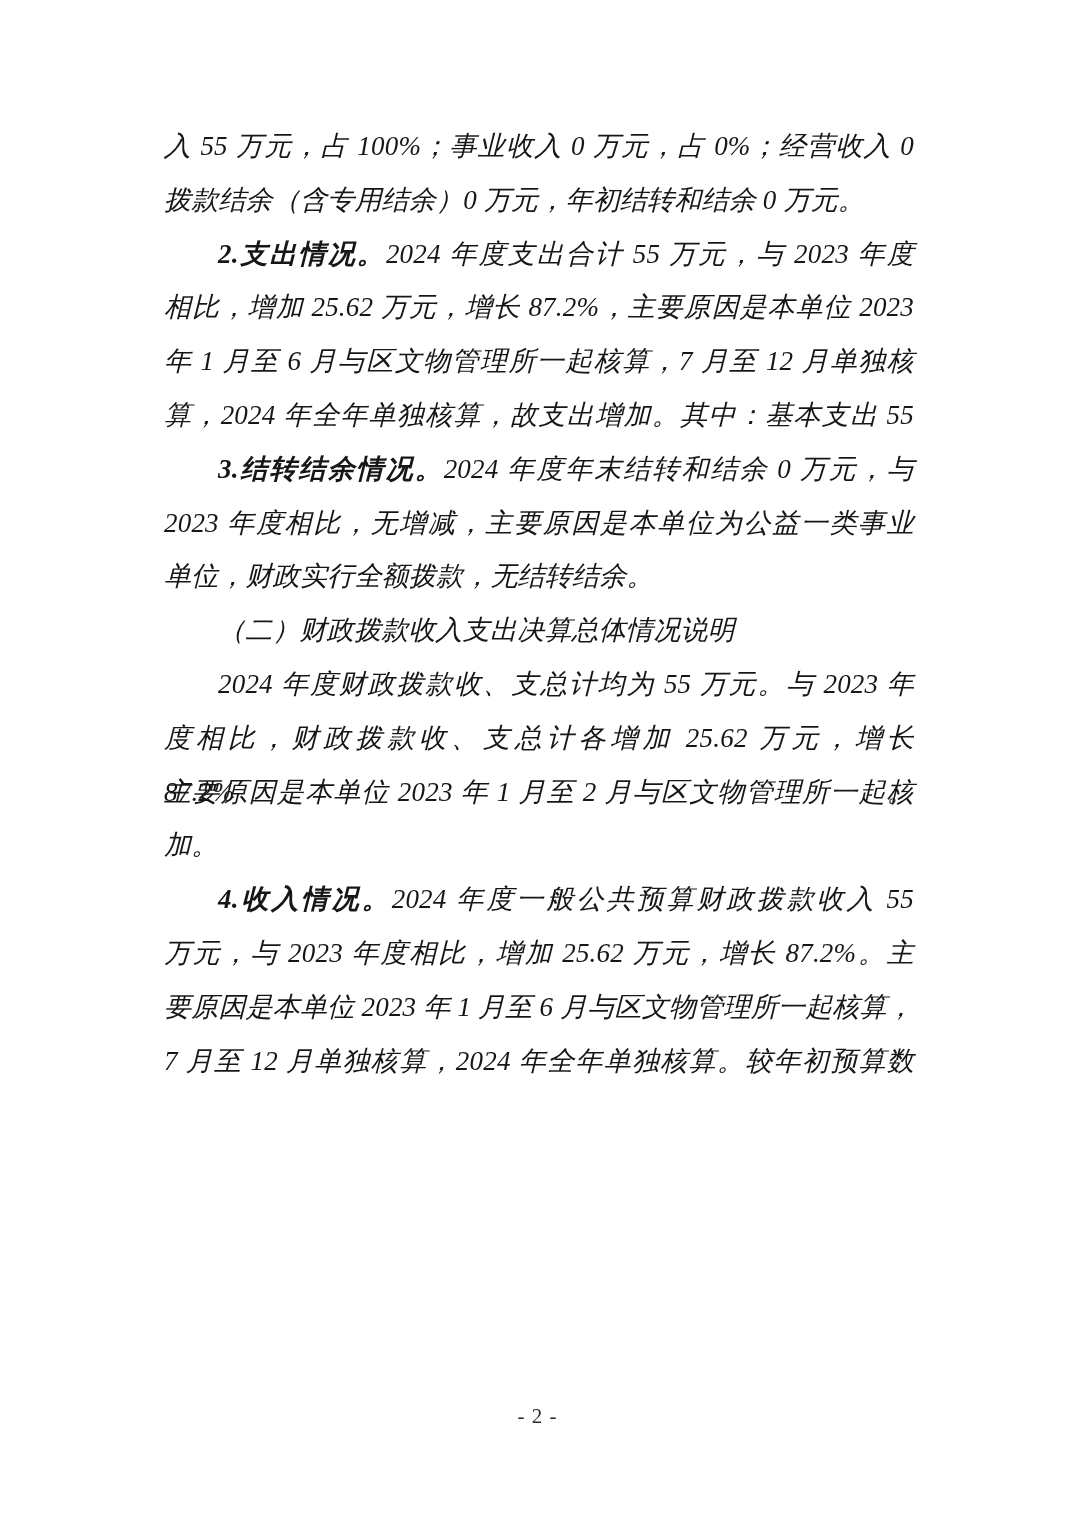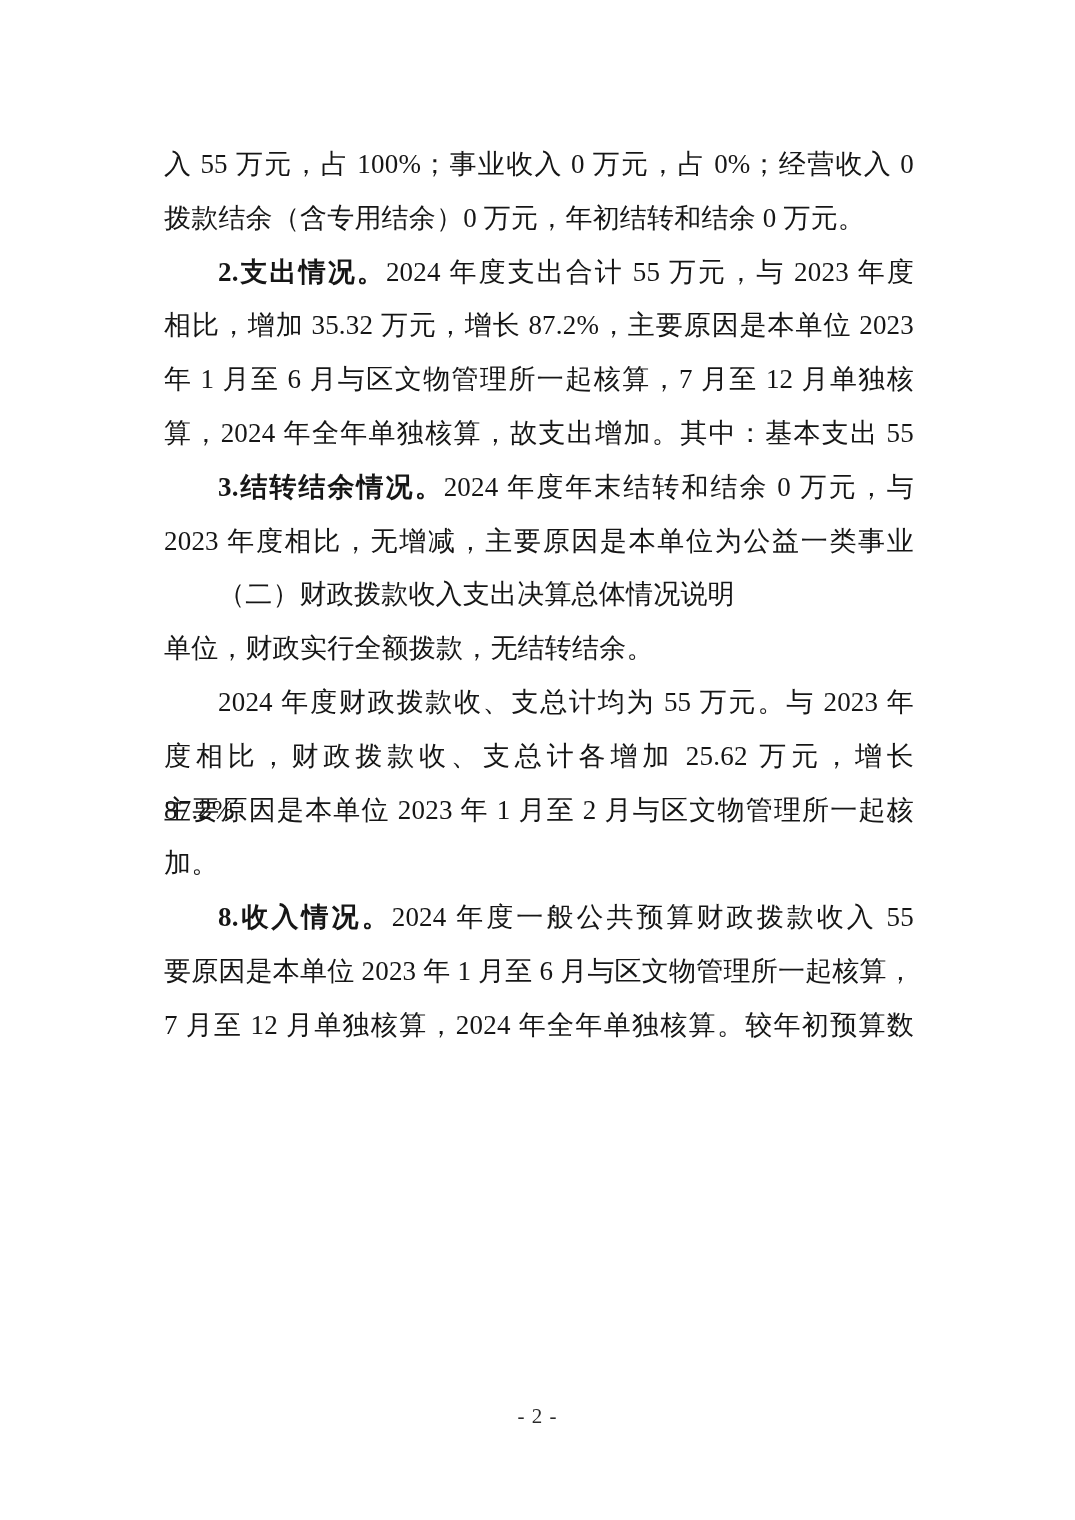--- a/index.html
+++ b/index.html
@@ -12,22 +12,23 @@
     width: 1075px;
     height: 1520px;
     background: #ffffff;
     color: #161616;
     font-family: "Liberation Serif", "DejaVu Serif", serif;
     overflow: hidden;
   }
   .body-text {
     position: absolute;
     left: 164px;
-    top: 138px;
+    top: 120px;
     width: 750px;
+    font-style: italic;
   }
   .line {
     height: 53.8px;
     line-height: 53.8px;
     font-size: 27px;
     letter-spacing: 0.2px;
     word-break: keep-all;
     white-space: nowrap;
     overflow: visible;
   }
@@ -58,29 +59,30 @@
   }
 </style>
 </head>
 <body>
 
 <div class="page">
   <div class="body-text">
       <div class="line j">入 55 万元，占 100%；事业收入 0 万元，占 0%；经营收入 0</div>
       <div class="line nj">拨款结余（含专用结余）0 万元，年初结转和结余 0 万元。</div>
       <div class="line j ind"><b>2.支出情况。</b>2024 年度支出合计 55 万元，与 2023 年度</div>
-      <div class="line j">相比，增加 35.32 万元，增长 87.2%，主要原因是本单位 2023</div>
+      <div class="line j">相比，增加 25.62 万元，增长 87.2%，主要原因是本单位 2023</div>
       <div class="line j">年 1 月至 6 月与区文物管理所一起核算，7 月至 12 月单独核</div>
       <div class="line j">算，2024 年全年单独核算，故支出增加。其中：基本支出 55</div>
       <div class="line j ind"><b>3.结转结余情况。</b>2024 年度年末结转和结余 0 万元，与</div>
       <div class="line j">2023 年度相比，无增减，主要原因是本单位为公益一类事业</div>
+      <div class="line nj">单位，财政实行全额拨款，无结转结余。</div>
       <div class="line nj ind">（二）财政拨款收入支出决算总体情况说明</div>
-      <div class="line nj">单位，财政实行全额拨款，无结转结余。</div>
       <div class="line j ind">2024 年度财政拨款收、支总计均为 55 万元。与 2023 年</div>
       <div class="line j">度相比，财政拨款收、支总计各增加 25.62 万元，增长 87.2%。</div>
       <div class="line j">主要原因是本单位 2023 年 1 月至 2 月与区文物管理所一起核</div>
       <div class="line nj">加。</div>
-      <div class="line j ind"><b>8.收入情况。</b>2024 年度一般公共预算财政拨款收入 55</div>
+      <div class="line j ind"><b>4.收入情况。</b>2024 年度一般公共预算财政拨款收入 55</div>
+      <div class="line j">万元，与 2023 年度相比，增加 25.62 万元，增长 87.2%。主</div>
       <div class="line j">要原因是本单位 2023 年 1 月至 6 月与区文物管理所一起核算，</div>
       <div class="line j">7 月至 12 月单独核算，2024 年全年单独核算。较年初预算数</div>
     </div>
   <div class="footer">- 2 -</div>
 </div>
 
 </body></html>

